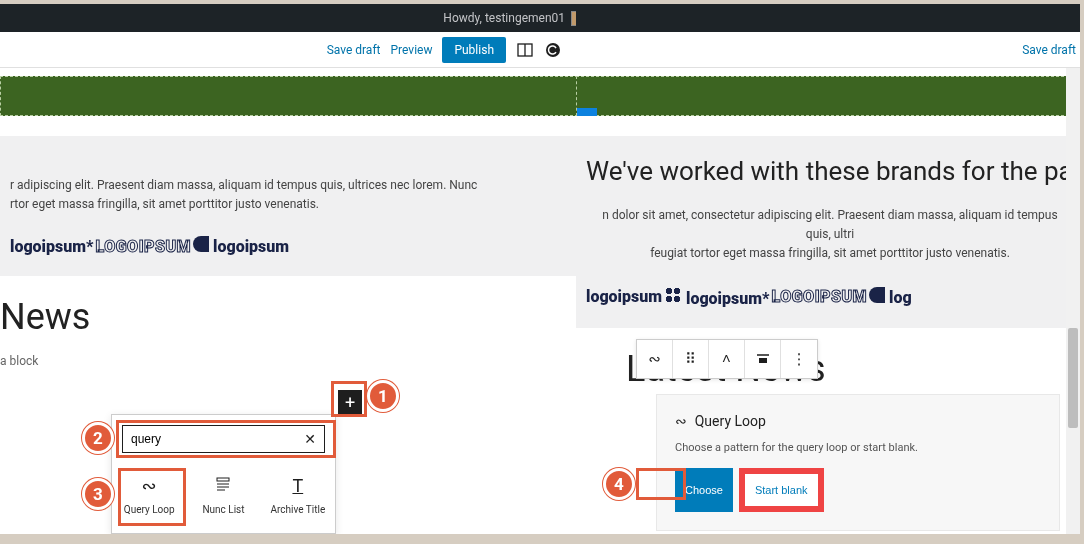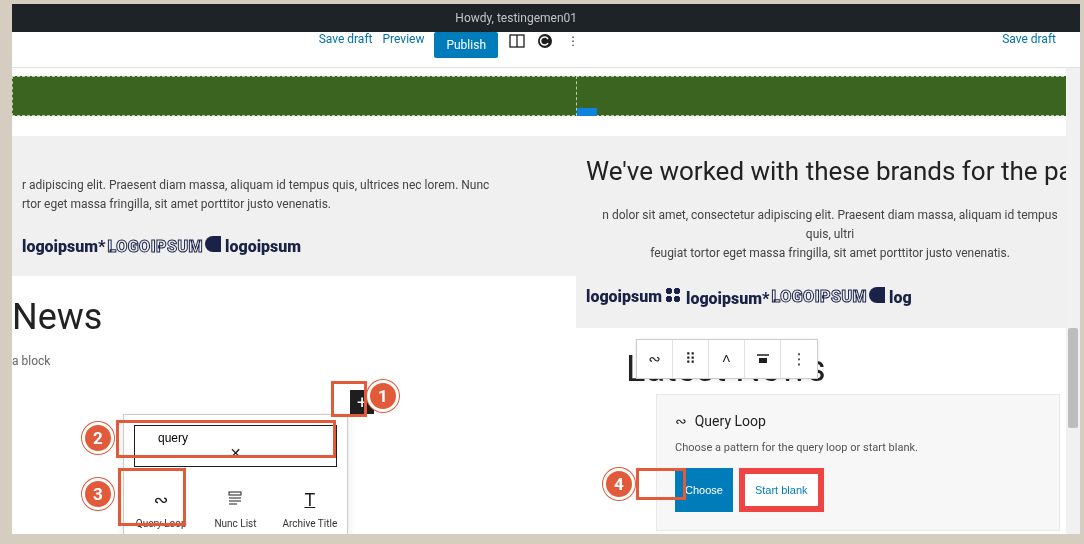--- a/index.html
+++ b/index.html
@@ -9,21 +9,21 @@
     width: 1084px;
     height: 544px;
     overflow: hidden;
     position: relative;
   }
   .panel {
     position: absolute;
     background: #fff;
     overflow: hidden;
   }
-  .panel-left { left: 12px; top: 4px; width: 594px; height: 530px; }
+  .panel-left { left: 0; top: 4px; width: 594px; height: 530px; }
   .panel-right { left: 576px; top: 4px; width: 504px; height: 530px; }
 
   .admin-bar {
     background: #1d2327;
     color: #c3c4c7;
     height: 28px;
     display: flex;
     justify-content: flex-end;
     align-items: center;
     font-size: 12px;
@@ -34,23 +34,23 @@
     width: 15px; height: 15px;
     background: #c19a6b;
     border: 1px solid #888;
   }
 
   .toolbar {
     background: #fff;
     height: 36px;
     display: flex;
     justify-content: flex-end;
-    align-items: flex-start;
+    align-items: center;
     gap: 10px;
-    padding: 0 24px;
+    padding: 0 4px;
     border-bottom: 1px solid #e0e0e0;
     font-size: 12px;
   }
   .toolbar a { color: #0073aa; cursor: pointer; }
   .toolbar .publish-btn {
     background: #007cba;
     color: #fff;
     padding: 6px 12px;
     border-radius: 2px;
     cursor: pointer;
@@ -155,21 +155,20 @@
     background: #fff;
     border: 1px solid #ccc;
     box-shadow: 0 2px 8px rgba(0,0,0,0.1);
   }
   .inserter-search-wrap {
     display: flex;
     align-items: center;
     margin: 10px;
     border: 1px solid #1e1e1e;
     padding: 5px 8px;
-    flex-direction: column;
   }
   .inserter-search-wrap input {
     border: none;
     outline: none;
     flex: 1;
     font-size: 12px;
   }
   .inserter-search-wrap .clear-x {
     cursor: pointer;
     font-size: 14px;

